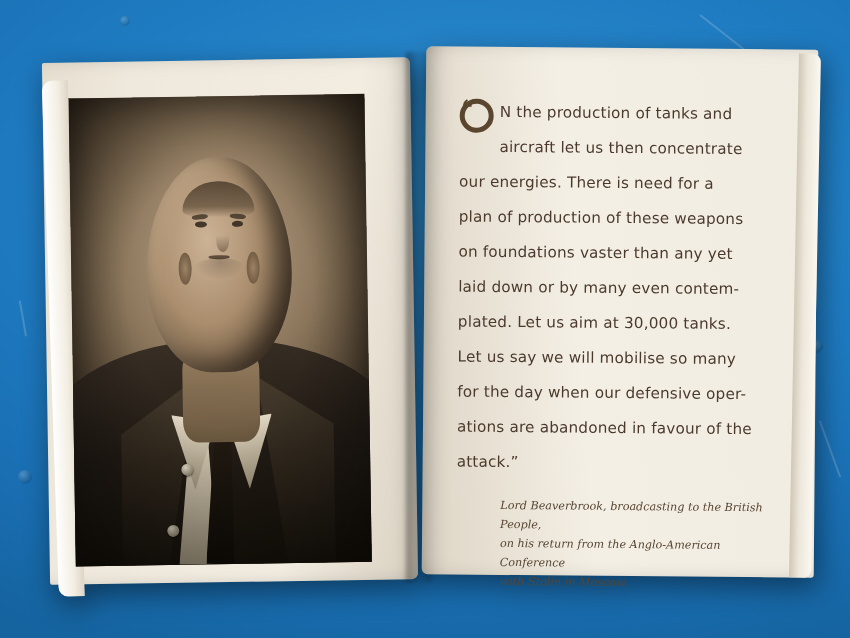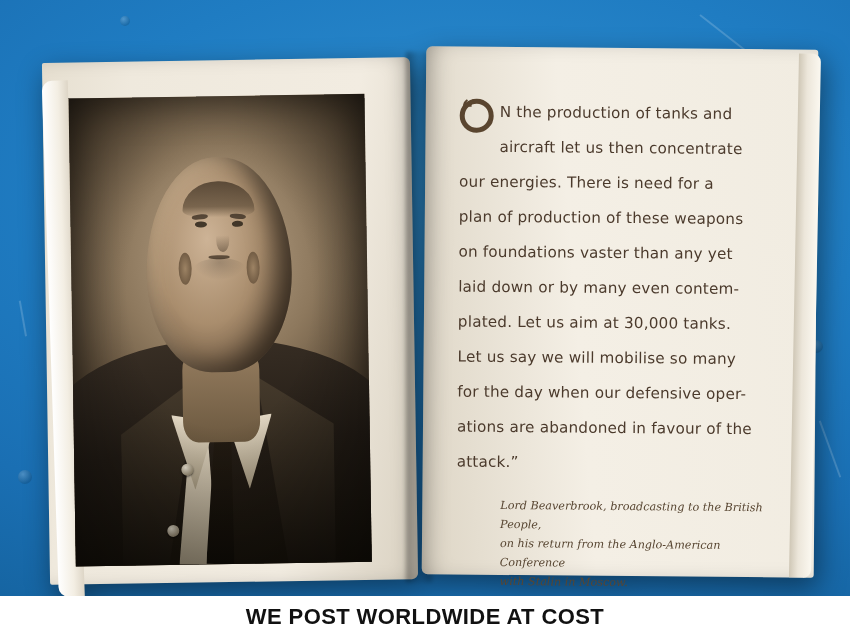--- a/index.html
+++ b/index.html
@@ -418,17 +418,14 @@
         <div id="attribution">
           <div>Lord Beaverbrook, broadcasting to the British People,</div>
           <div>on his return from the Anglo-American Conference</div>
           <div>with Stalin in Moscow.</div>
         </div>
       </div>
     </div>
 
   </div>
 
-  <div id="caption-bar">
-    <span id="caption-text">WE POST WORLDWIDE AT COST</span>
-  </div>
 
 </div>
 
 </body></html>

